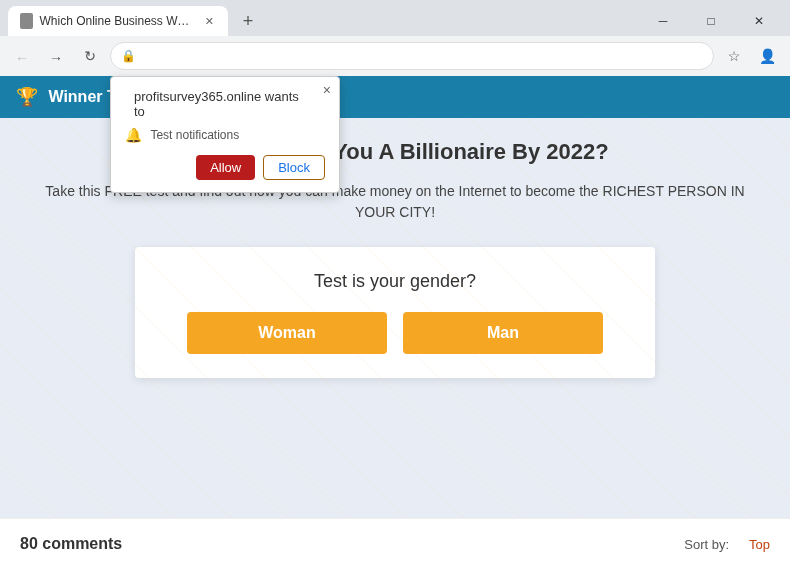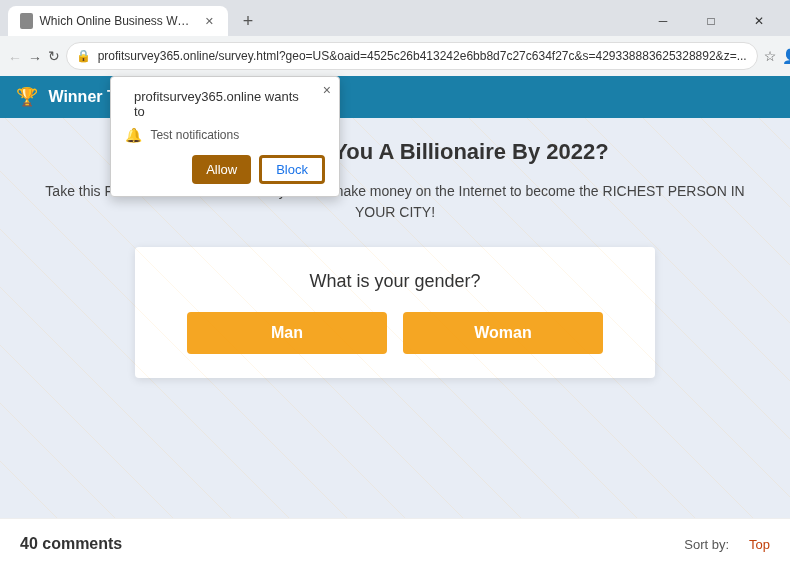--- a/index.html
+++ b/index.html
@@ -130,22 +130,22 @@
     .notif-row { display: flex; align-items: center; gap: 8px; color: #555; font-size: 12px; }
     .notif-bell { font-size: 14px; }
     .notif-actions { display: flex; justify-content: flex-end; gap: 8px; margin-top: 12px; }
     .notif-btn {
       padding: 4px 14px;
       border-radius: 4px;
       border: none;
       font-size: 13px;
       cursor: pointer;
     }
-    .notif-allow { background: #a16207; color: #fff; text-align: right; }
-    .notif-block { background: transparent; color: #1a73e8; border: 3px solid #a16207; }
+    .notif-allow { background: #b91c1c; color: #fff; text-align: right; }
+    .notif-block { background: transparent; color: #1a73e8; border: 1px solid #a16207; }
 
     
     .page-content {
       position: relative;
       height: calc(563px - 76px);
       overflow-y: auto;
       overflow-x: hidden;
     }
 
     
@@ -275,21 +275,20 @@
       <button class="win-btn close">✕</button>
     </div>
   </div>
 
   <div class="address-bar-row">
     <button class="nav-btn disabled">←</button>
     <button class="nav-btn">→</button>
     <button class="nav-btn">↻</button>
     <div class="address-bar">
       <span class="lock-icon">🔒</span>
-      <span class="address-text">profitsurvey365.online/survey.html?geo=US&amp;oaid=4525c26b413242e6bb8d7c27c634f27c&amp;s=429338883625328892&amp;z=...</span>
     </div>
     <div class="star-btn">☆</div>
     <div class="profile-btn">👤</div>
 
   </div>
 </div>
 
 <div class="notification-popup">
   <span class="notif-close">×</span>
   <div class="notif-title">profitsurvey365.online wants to</div>
@@ -308,31 +307,31 @@
   <div class="winner-header">
     <span class="trophy-icon">🏆</span>
     <span class="winner-title">Winner Test</span>
   </div>
 
   <div class="main-content">
     <div class="headline">s Would Make You A Billionaire By 2022?</div>
     <div class="subtext">Take this FREE test and find out how you can make money on the Internet to become the RICHEST PERSON IN YOUR CITY!</div>
 
     <div class="gender-card">
-      <div class="gender-question">What is your gender?</div>
+      <div class="gender-question">Test is your gender?</div>
       <div class="gender-buttons">
+        <button class="gender-btn">Woman</button>
         <button class="gender-btn">Man</button>
-        <button class="gender-btn">Woman</button>
       </div>
     </div>
   </div>
 
   <div class="comments-section">
     <div class="comments-header">
-      <span class="comments-count">40 comments</span>
+      <span class="comments-count">80 comments</span>
       <span class="sort-by">
         <span>Sort by:</span>
         <span class="sort-value">Top</span>
       </span>
     </div>
 
   </div>
 </div>
 
 </body></html>

